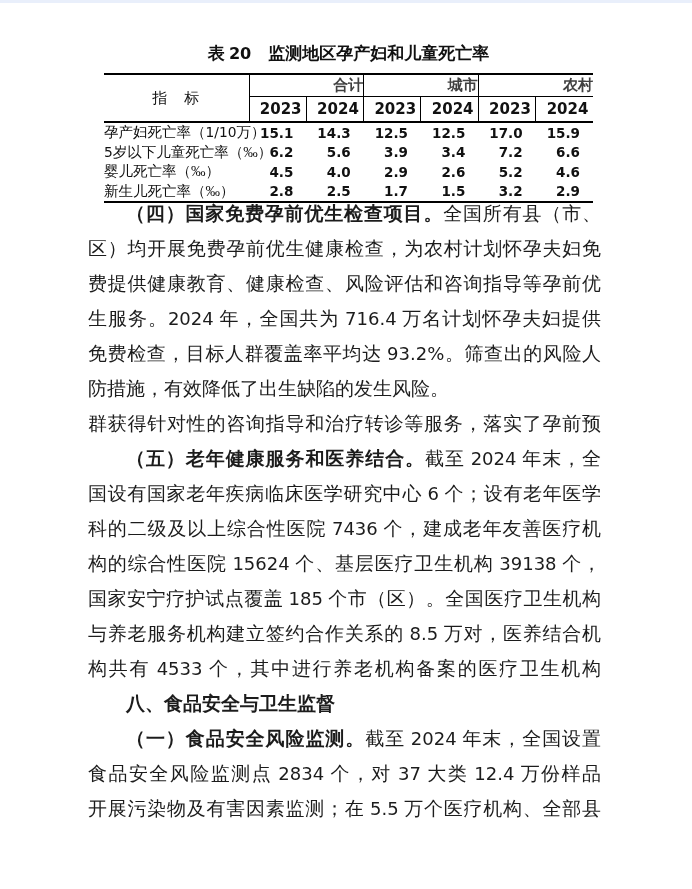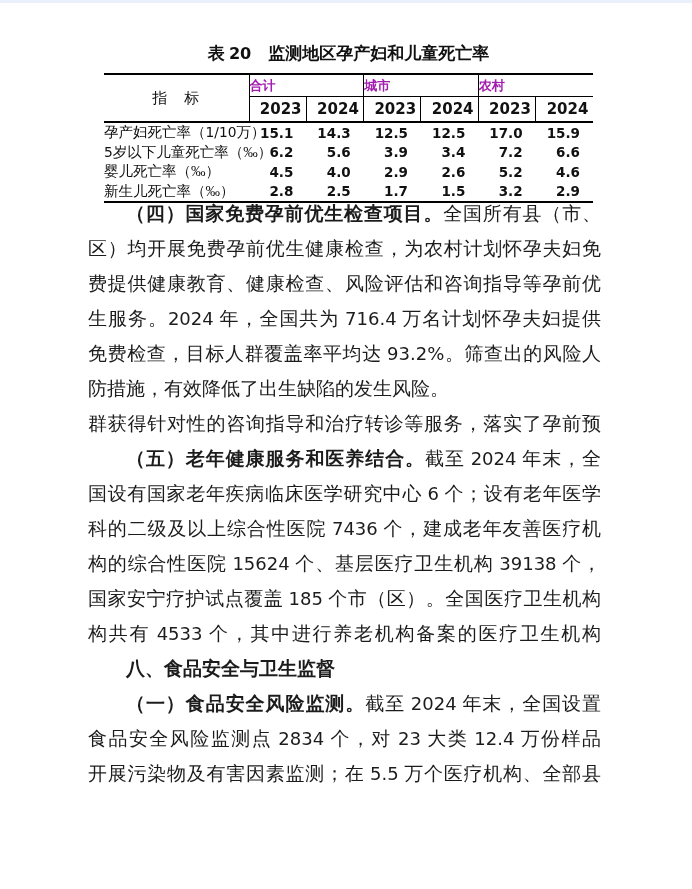--- a/index.html
+++ b/index.html
@@ -21,22 +21,22 @@
   }
   table.stat col.c0{width:145px;}
   table.stat col.cy{width:57.33px;}
   table.stat thead{border-bottom:2px solid #000;}
   th,td{margin:0;padding:0;font-weight:normal;}
   .th-ind{
     font-weight:normal;font-size:15px;text-align:center;vertical-align:middle;
     border-right:1px solid #000;letter-spacing:1px;color:#111;margin-top:7px;
   }
   .th-grp{
-    font-weight:bold;font-size:13px;text-align:left;height:21px;
-    border-left:1px solid #000;border-bottom:1px solid #000;color:#a21caf;
+    font-weight:bold;font-size:15px;text-align:right;height:21px;
+    border-left:1px solid #000;border-bottom:1px solid #000;color:#404040;
   }
   .th-yr{
     font-family:"DejaVu Sans","Liberation Sans",sans-serif;
     font-weight:bold;font-size:15px;text-align:center;height:24px;
     border-left:1px solid #000;color:#111;padding-left:6px;
   }
   td.ind{
     font-size:14.5px;text-align:left;height:19.5px;white-space:nowrap;
     overflow:visible;color:#111;
   }
@@ -145,23 +145,24 @@
     <div class="tl an left">防措施，有效降低了出生缺陷的发生风险。</div>
     <div class="tl an">群获得针对性的咨询指导和治疗转诊等服务，落实了孕前预</div>
 
     <div class="tl ind">
       <span class="lead an">（五）老年健康服务和医养结合。</span><span class="an">截至 <span class="latin">2024</span> 年末，全</span>
     </div>
     <div class="tl an">国设有国家老年疾病临床医学研究中心 <span class="latin">6</span> 个；设有老年医学</div>
     <div class="tl an">科的二级及以上综合性医院 <span class="latin">7436</span> 个，建成老年友善医疗机</div>
     <div class="tl an">构的综合性医院 <span class="latin">15624</span> 个、基层医疗卫生机构 <span class="latin">39138</span> 个，</div>
     <div class="tl an">国家安宁疗护试点覆盖 <span class="latin">185</span> 个市（区）。全国医疗卫生机构</div>
+    <div class="tl an">与养老服务机构建立签约合作关系的 <span class="latin">8.5</span> 万对，医养结合机</div>
     <div class="tl an">构共有 <span class="latin">4533</span> 个，其中进行养老机构备案的医疗卫生机构</div>
 
     <div class="tl ind left heading an">八、食品安全与卫生监督</div>
 
     <div class="tl ind">
       <span class="lead an">（一）食品安全风险监测。</span><span class="an">截至 <span class="latin">2024</span> 年末，全国设置</span>
     </div>
-    <div class="tl an">食品安全风险监测点 <span class="latin">2834</span> 个，对 <span class="latin">23</span> 大类 <span class="latin">12.4</span> 万份样品</div>
+    <div class="tl an">食品安全风险监测点 <span class="latin">2834</span> 个，对 <span class="latin">37</span> 大类 <span class="latin">12.4</span> 万份样品</div>
     <div class="tl an">开展污染物及有害因素监测；在 <span class="latin">5.5</span> 万个医疗机构、全部县</div>
   </div>
 </div>
 
 </body></html>

